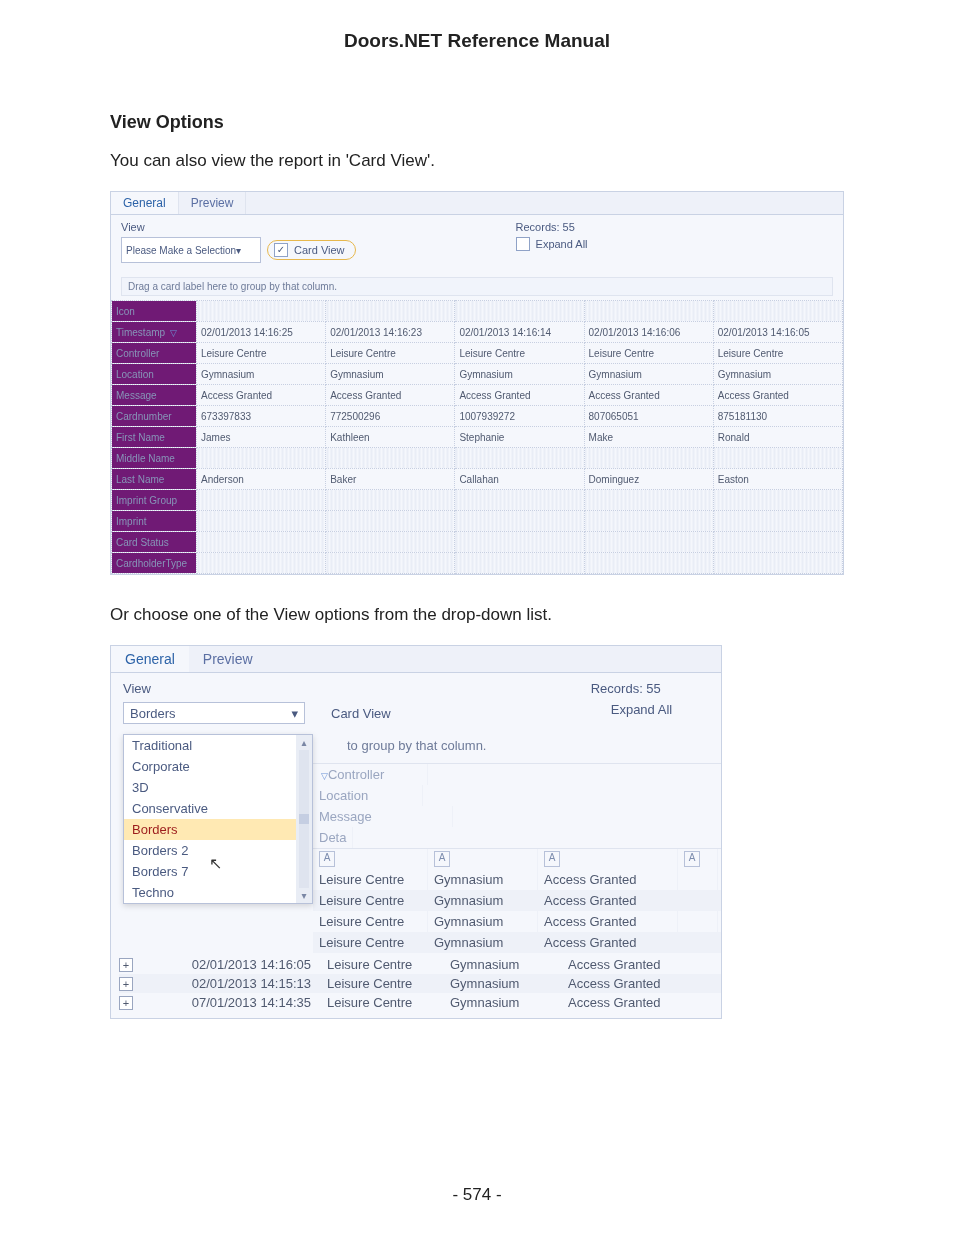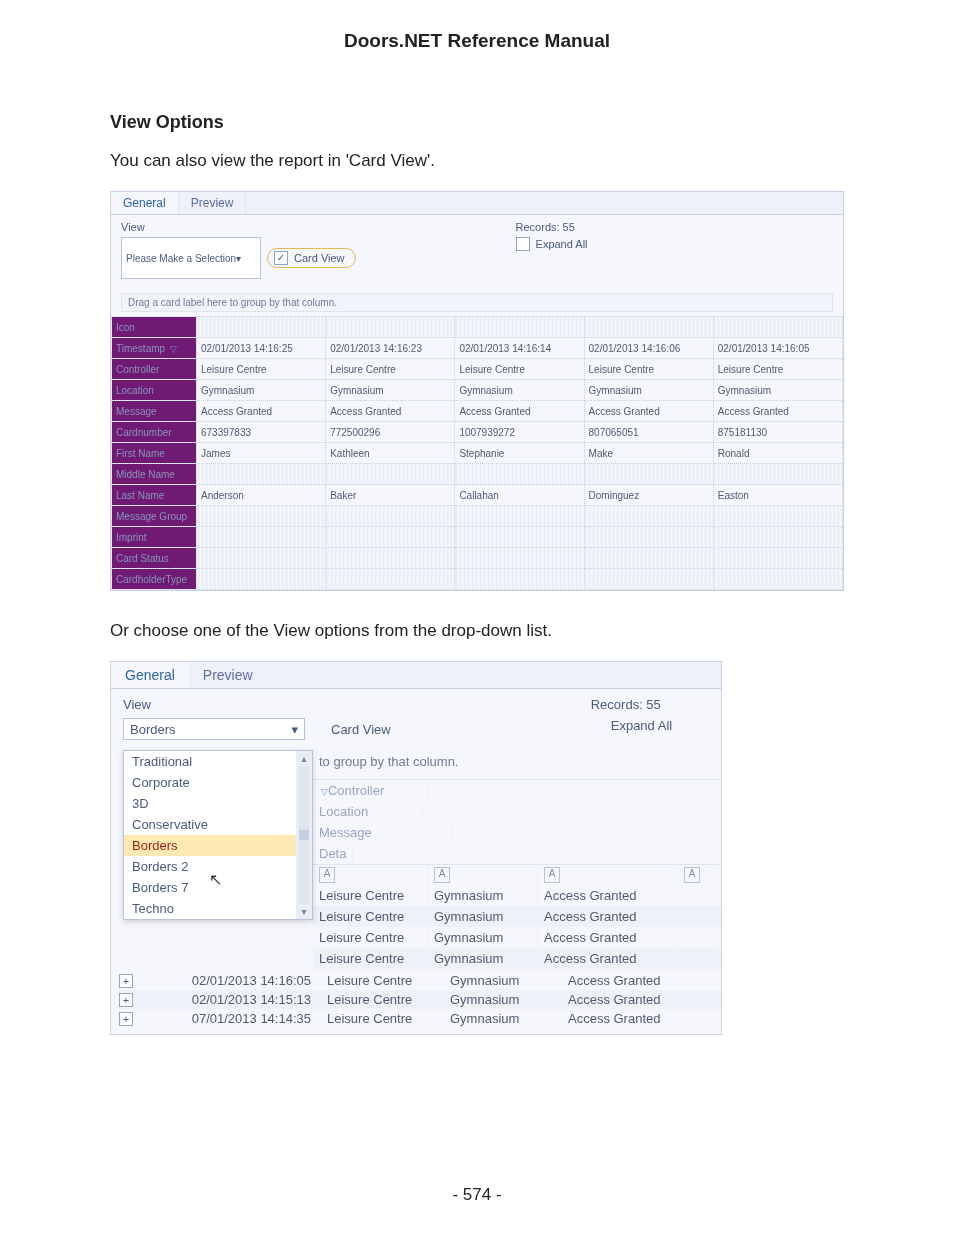--- a/index.html
+++ b/index.html
@@ -68,21 +68,21 @@
     gap: 40px;
     align-items: flex-start;
   }
   .ss .tb-col { display: flex; flex-direction: column; gap: 4px; }
   .ss .tb-row { display: flex; align-items: center; gap: 6px; }
   .ss .select {
     width: 130px; height: 16px;
     border: 1px solid #b7c1d9;
     background: #fff;
     display: flex; align-items: center; 
-    padding: 12px 4px;
+    padding: 4px 4px;
     font-size: 10px;
   }
   .ss .chk {
     width: 12px; height: 12px;
     border: 1px solid #8fa2c7;
     background: #fff;
     display: inline-flex; align-items: center; justify-content: center;
     font-size: 10px; line-height: 10px;
   }
   .circle-highlight {
@@ -201,20 +201,21 @@
     position:absolute; left:98px; top:120px; z-index:6;
     font-size:16px; color:#333;
   }
   .grid-area {
     margin-left: 202px;
     font-size: 13px;
   }
   .grid-hint {
     color:#6e7b99;
     padding: 4px 6px 10px 6px;
+    margin-left: 28px;
   }
   .grid-head {
     display:flex;
     border-top:1px solid #dfe4ef;
     border-bottom:1px solid #dfe4ef;
     color:#9aa6c0;
     flex-direction:column;
   }
   .grid-head div, .grid-row div, .filter-row div {
     box-sizing:border-box;
@@ -369,21 +370,21 @@
           </tr>
           <tr>
             <td class="lab">Last Name</td>
             <td>Anderson</td>
             <td>Baker</td>
             <td>Callahan</td>
             <td>Dominguez</td>
             <td>Easton</td>
           </tr>
           <tr>
-            <td class="lab">Message Group</td>
+            <td class="lab">Imprint Group</td>
             <td class="hatch"></td>
             <td class="hatch"></td>
             <td class="hatch"></td>
             <td class="hatch"></td>
             <td class="hatch"></td>
           </tr>
           <tr>
             <td class="lab">Imprint</td>
             <td class="hatch"></td>
             <td class="hatch"></td>

